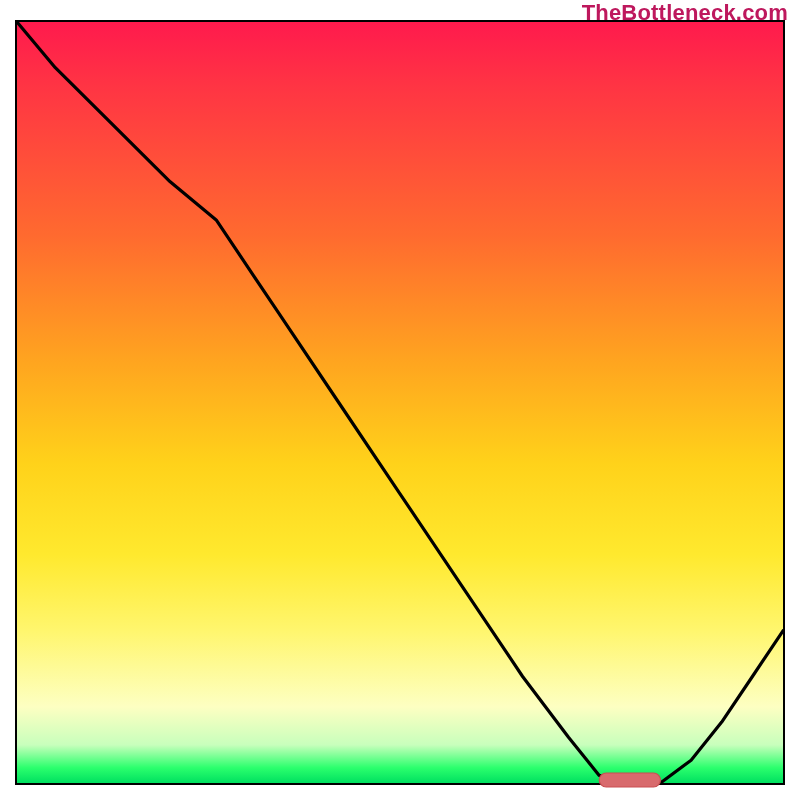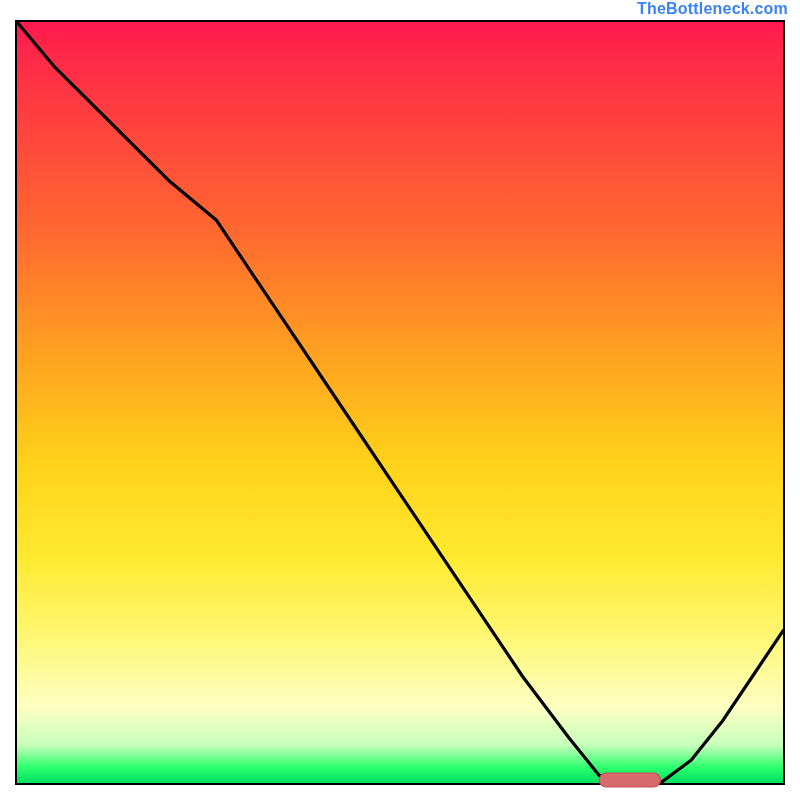--- a/index.html
+++ b/index.html
@@ -48,23 +48,23 @@
     border: 2px solid #000;
     box-sizing: content-box;
     pointer-events: none;
   }
   
   .watermark {
     position: absolute;
     top: 0px;
     right: 12px;
     font-family: Arial, Helvetica, sans-serif;
-    font-size: 16px;
+    font-size: 22px;
     font-weight: 600;
-    color: #3b82f6;
+    color: #be185d;
     letter-spacing: 0.2px;
   }
   
   svg.curve {
     position: absolute;
     left: 0;
     top: 0;
     width: 800px;
     height: 800px;
     pointer-events: none;

